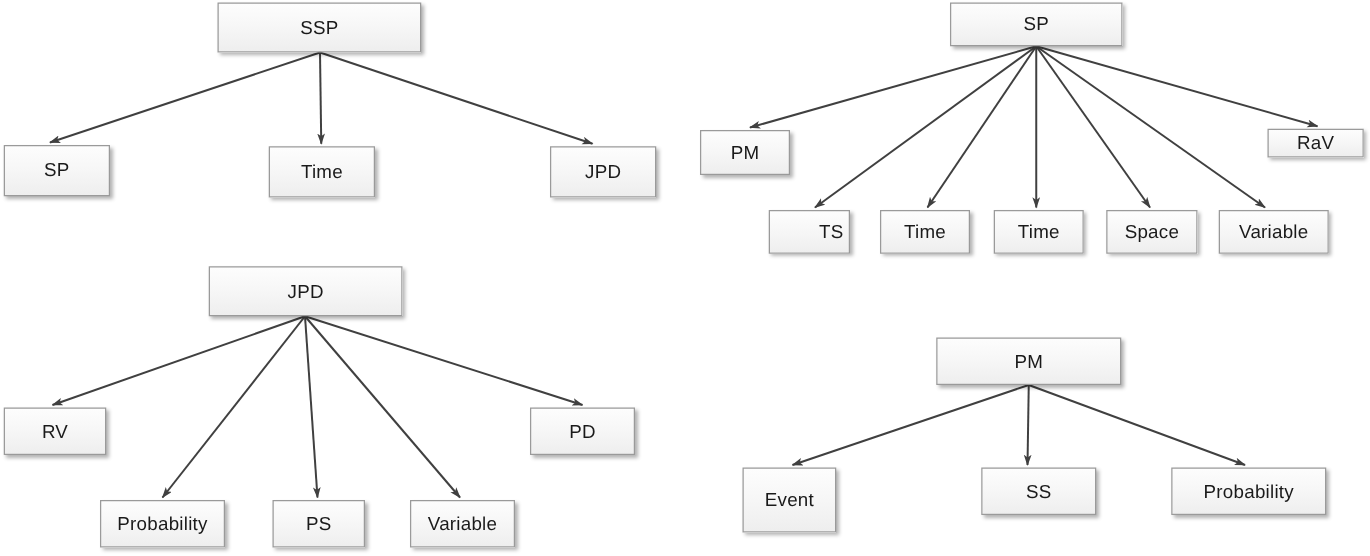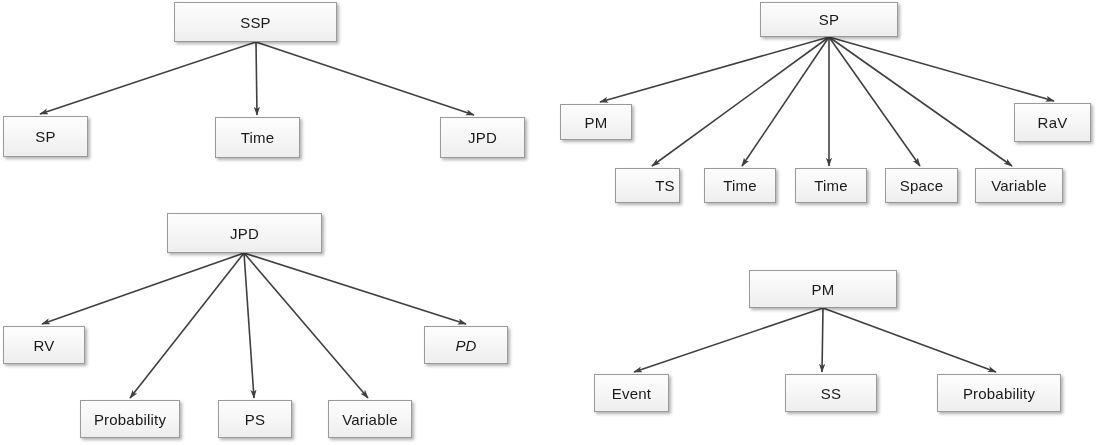--- a/index.html
+++ b/index.html
@@ -85,21 +85,21 @@
       </div>
       <div class="node" style="left: 440px; top: 117px; width: 85px; height: 41px;">
         <span class="node-label">JPD</span>
       </div>
       <div class="node" style="left: 760px; top: 2px; width: 138px; height: 35px;">
         <span class="node-label">SP</span>
       </div>
       <div class="node" style="left: 560px; top: 104px; width: 72px; height: 36px;">
         <span class="node-label">PM</span>
       </div>
-      <div class="node" style="left: 1014px; top: 103px; width: 77px; height: 39px;">
+      <div class="node" style="left: 1014px; top: 103px; width: 77px; height: 23px;">
         <span class="node-label">RaV</span>
       </div>
       <div class="node" style="left: 615px; top: 168px; width: 65px; height: 35px; padding-left: 35px;">
         <span class="node-label">TS</span>
       </div>
       <div class="node" style="left: 704px; top: 168px; width: 72px; height: 35px;">
         <span class="node-label">Time</span>
       </div>
       <div class="node" style="left: 795px; top: 168px; width: 72px; height: 35px;">
         <span class="node-label">Time</span>
@@ -109,36 +109,36 @@
       </div>
       <div class="node" style="left: 975px; top: 168px; width: 88px; height: 35px;">
         <span class="node-label">Variable</span>
       </div>
       <div class="node" style="left: 167px; top: 213px; width: 155px; height: 40px;">
         <span class="node-label">JPD</span>
       </div>
       <div class="node" style="left: 3px; top: 326px; width: 82px; height: 38px; text-align: center;">
         <span class="node-label">RV</span>
       </div>
-      <div class="node" style="left: 424px; top: 326px; width: 84px; height: 38px; font-style: italic;">
+      <div class="node" style="left: 424px; top: 326px; width: 84px; height: 38px;">
         <span class="node-label">PD</span>
       </div>
       <div class="node" style="left: 80px; top: 400px; width: 100px; height: 38px;">
         <span class="node-label">Probability</span>
       </div>
       <div class="node" style="left: 218px; top: 400px; width: 74px; height: 38px; text-align: right;">
         <span class="node-label">PS</span>
       </div>
       <div class="node" style="left: 328px; top: 400px; width: 84px; height: 38px;">
         <span class="node-label">Variable</span>
       </div>
       <div class="node" style="left: 749px; top: 270px; width: 148px; height: 38px;">
         <span class="node-label">PM</span>
       </div>
-      <div class="node" style="left: 594px; top: 374px; width: 75px; height: 38px;">
+      <div class="node" style="left: 594px; top: 374px; width: 75px; height: 52px;">
         <span class="node-label">Event</span>
       </div>
       <div class="node" style="left: 785px; top: 374px; width: 92px; height: 38px;">
         <span class="node-label">SS</span>
       </div>
       <div class="node" style="left: 937px; top: 374px; width: 124px; height: 38px;">
         <span class="node-label">Probability</span>
       </div>
     </div>
 </div>

